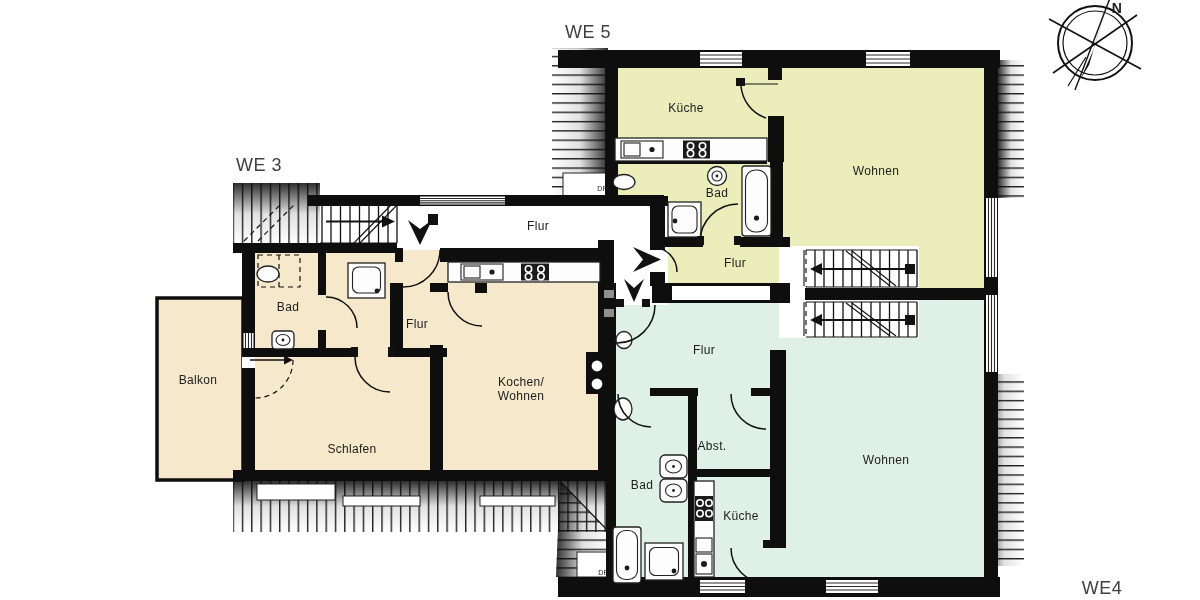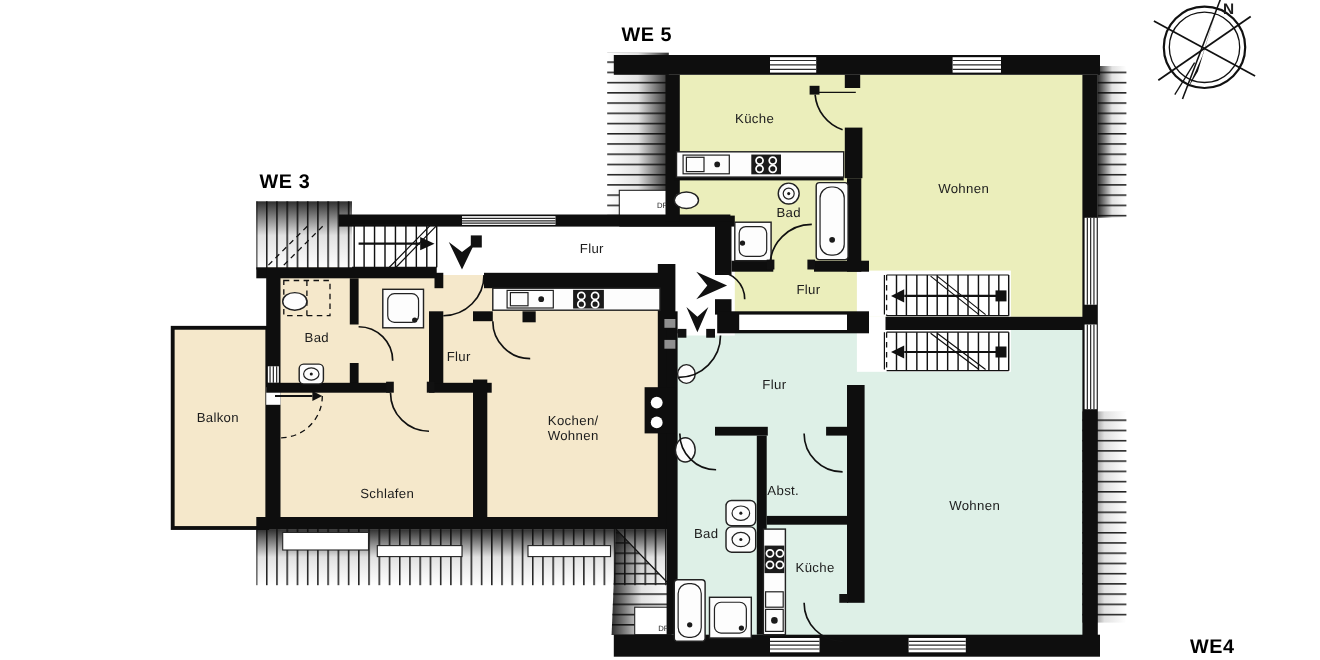--- a/index.html
+++ b/index.html
@@ -1,24 +1,24 @@
 <!DOCTYPE html>
 <html style="--c-beige: #f5e8cb; --c-yellow: #ebeebb; --c-mint: #def0e7; --c-wall: #0e0e0e;"><head>
 <meta charset="utf-8">
 <style>
   html,body{margin:0;padding:0;background:#fff;}
   .plan{position:relative;width:1200px;height:600px;background:#fff;overflow:hidden;
         font-family:"Liberation Sans",sans-serif;}
   .plan svg{position:absolute;left:0;top:0;}
   .lbl{position:absolute;transform:translate(-50%,-50%);font-size:12px;color:#1c1c1c;
        white-space:nowrap;letter-spacing:.3px;}
-  .unit{font-size:18px;font-weight:bold;color:#000000;letter-spacing:.5px;}
+  .unit{font-size:18px;font-weight:normal;color:#404040;letter-spacing:.5px;}
   .tiny{font-size:7px;letter-spacing:0;color:#222;}
   .north{font-size:14px;font-weight:bold;}
-  .two{text-align:right;line-height:1.15;}
+  .two{text-align:center;line-height:1.15;}
   .two span{display:block;}
   .watermark{position:absolute;left:600px;top:298px;transform:translate(-50%,-50%);
        font-size:46px;font-weight:bold;letter-spacing:10px;color:rgba(128,118,82,0.16);
        white-space:nowrap;}
   
   .f-beige{fill:var(--c-beige,#f5e8cb);}
   .f-yellow{fill:var(--c-yellow,#ebeebb);}
   .f-mint{fill:var(--c-mint,#def0e7);}
   .wall{fill:var(--c-wall,#0e0e0e);}
   .win{fill:#fff;}

